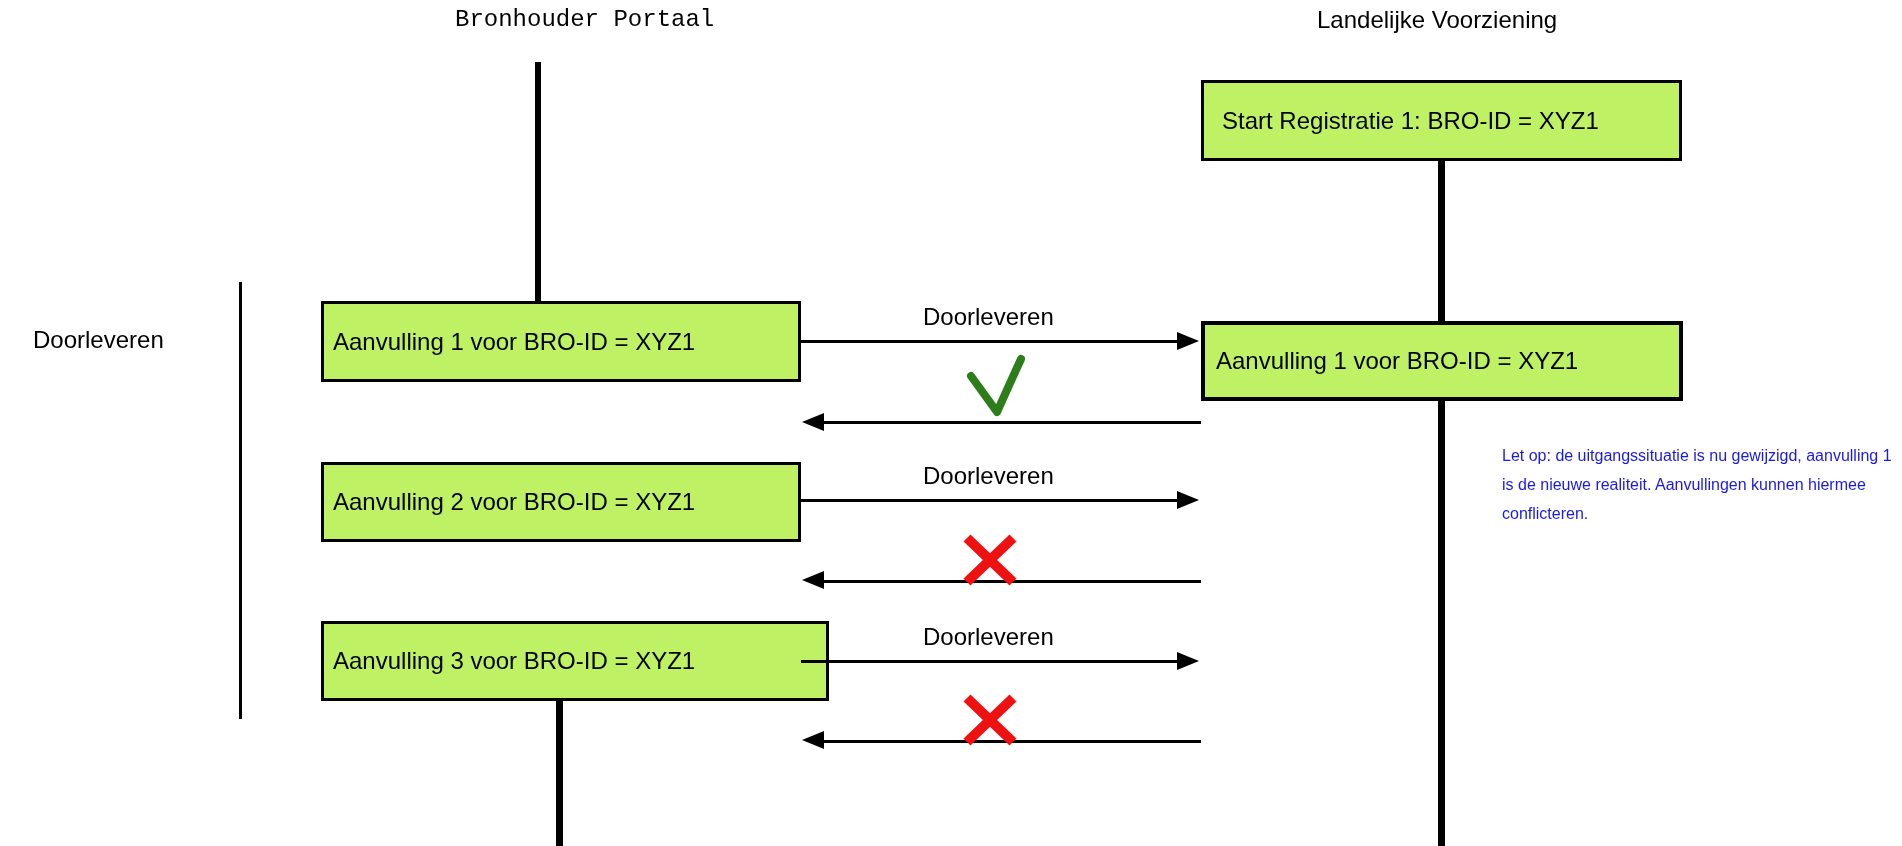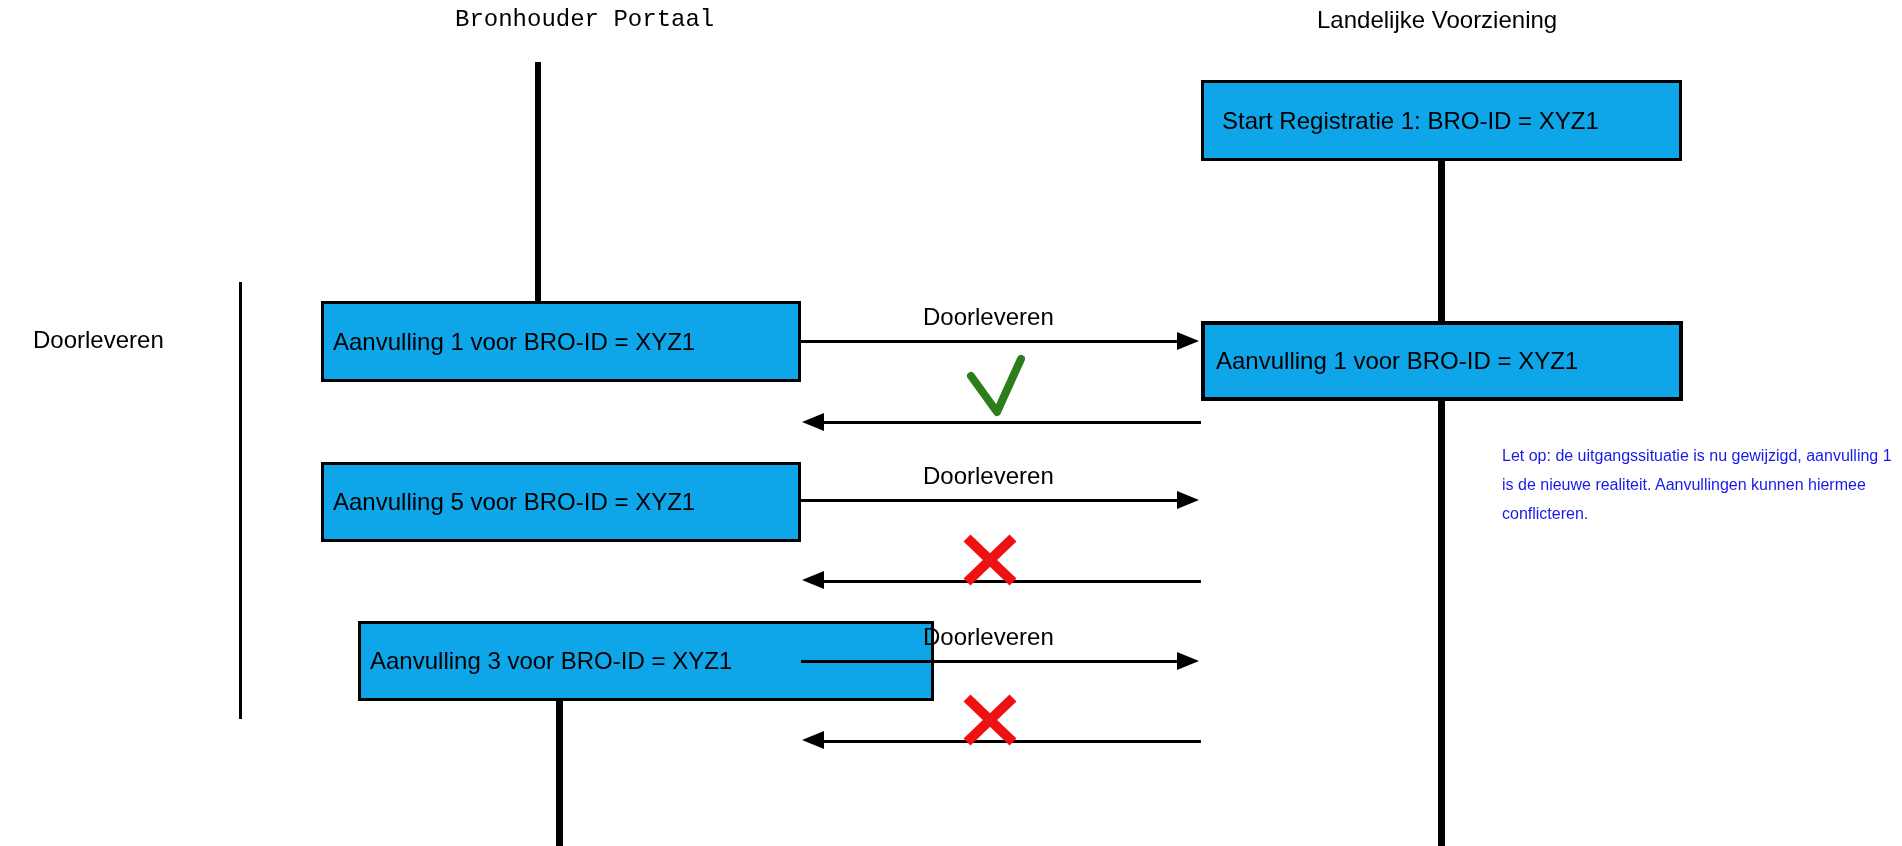--- a/index.html
+++ b/index.html
@@ -14,21 +14,21 @@
   }
   .abs { position: absolute; }
   .actor-title {
     font-size: 24px;
     line-height: 28px;
     white-space: nowrap;
   }
   .lifeline { background: #000000; }
   .box {
     box-sizing: border-box;
-    background: #0ea5e9;
+    background: #bef264;
     border: 3px solid #000000;
     display: flex;
     align-items: center;
     font-size: 24px;
     white-space: nowrap;
   }
   .box.thick { border-width: 4px; }
   .msg-label {
     font-size: 24px;
     line-height: 24px;
@@ -73,22 +73,22 @@
   <div class="abs lifeline" style="left:556px; top:700px; width:7px; height:146px;"></div>
   <div class="abs lifeline" style="left:1438px; top:160px; width:7px; height:161px;"></div>
   <div class="abs lifeline" style="left:1438px; top:400px; width:7px; height:446px;"></div>
 
   <div class="abs bracket" style="left:239px; top:282px; width:3px; height:437px;"></div>
   <div class="abs group-label" style="left:33px; top:328px;">Doorleveren</div>
 
   <div class="abs box" style="left:1201px; top:80px; width:481px; height:81px; padding-left:18px;">Start Registratie 1: BRO-ID = XYZ1</div>
 
   <div class="abs box" style="left:321px; top:301px; width:480px; height:81px; padding-left:9px;">Aanvulling 1 voor BRO-ID = XYZ1</div>
-  <div class="abs box" style="left:321px; top:462px; width:480px; height:80px; padding-left:9px;">Aanvulling 5 voor BRO-ID = XYZ1</div>
-  <div class="abs box" style="left:321px; top:621px; width:576px; height:80px; padding-left:9px;margin-left:37px;">Aanvulling 3 voor BRO-ID = XYZ1</div>
+  <div class="abs box" style="left:321px; top:462px; width:480px; height:80px; padding-left:9px;">Aanvulling 2 voor BRO-ID = XYZ1</div>
+  <div class="abs box" style="left:321px; top:621px; width:508px; height:80px; padding-left:9px;">Aanvulling 3 voor BRO-ID = XYZ1</div>
 
   <div class="abs box thick" style="left:1201px; top:321px; width:482px; height:80px; padding-left:11px;">Aanvulling 1 voor BRO-ID = XYZ1</div>
 
   <div class="abs msg-label" style="left:923px; top:305px;">Doorleveren</div>
   <div class="abs arrow-line" style="left:801px; top:340px; width:377px;"></div>
   <div class="abs arrow-head-right" style="left:1177px; top:332px;"></div>
   <div class="abs arrow-head-left" style="left:802px; top:413px;"></div>
   <div class="abs arrow-line" style="left:823px; top:421px; width:378px;"></div>
 
   <div class="abs msg-label" style="left:923px; top:464px;">Doorleveren</div>

